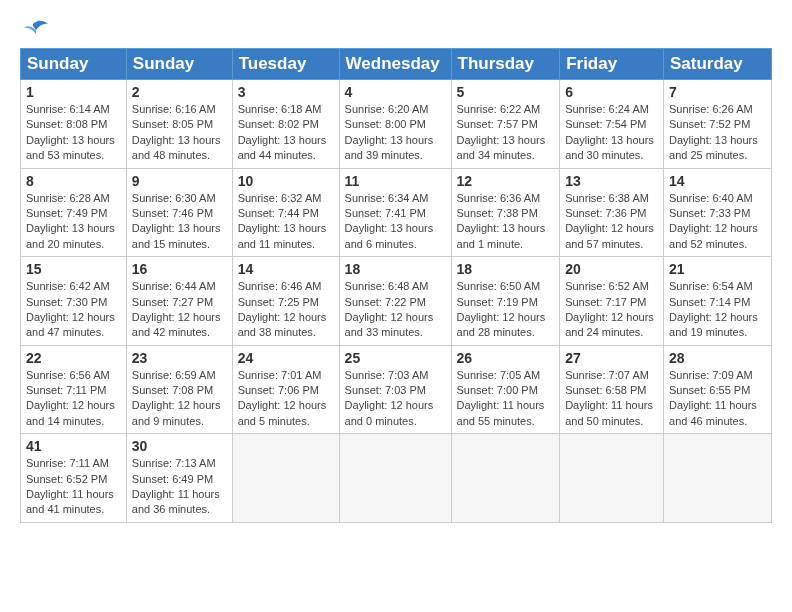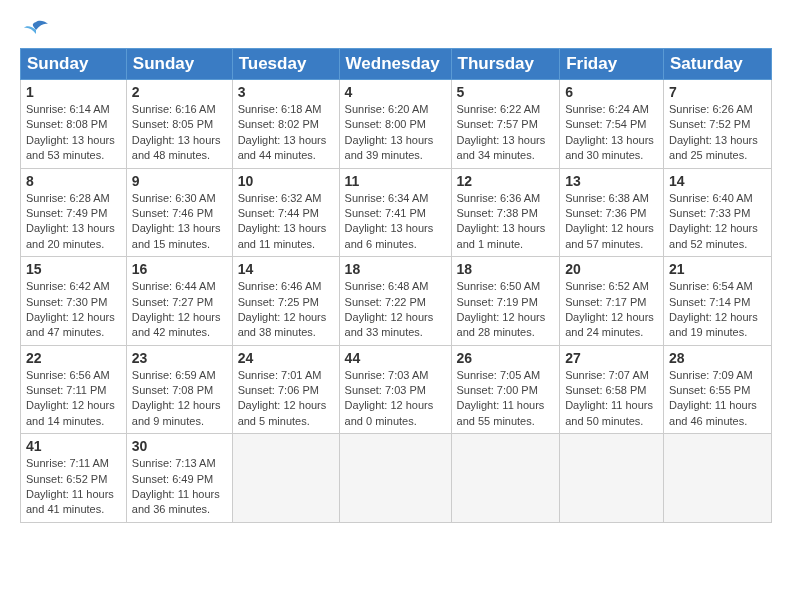--- a/index.html
+++ b/index.html
@@ -232,21 +232,21 @@
           </td>
           <td>
             <span class="cell-day">23</span>
             <div class="cell-info">Sunrise: 6:59 AM<br>Sunset: 7:08 PM<br>Daylight: 12 hours<br>and 9 minutes.</div>
           </td>
           <td>
             <span class="cell-day">24</span>
             <div class="cell-info">Sunrise: 7:01 AM<br>Sunset: 7:06 PM<br>Daylight: 12 hours<br>and 5 minutes.</div>
           </td>
           <td>
-            <span class="cell-day">44</span>
+            <span class="cell-day">25</span>
             <div class="cell-info">Sunrise: 7:03 AM<br>Sunset: 7:03 PM<br>Daylight: 12 hours<br>and 0 minutes.</div>
           </td>
           <td>
             <span class="cell-day">26</span>
             <div class="cell-info">Sunrise: 7:05 AM<br>Sunset: 7:00 PM<br>Daylight: 11 hours<br>and 55 minutes.</div>
           </td>
           <td>
             <span class="cell-day">27</span>
             <div class="cell-info">Sunrise: 7:07 AM<br>Sunset: 6:58 PM<br>Daylight: 11 hours<br>and 50 minutes.</div>
           </td>

